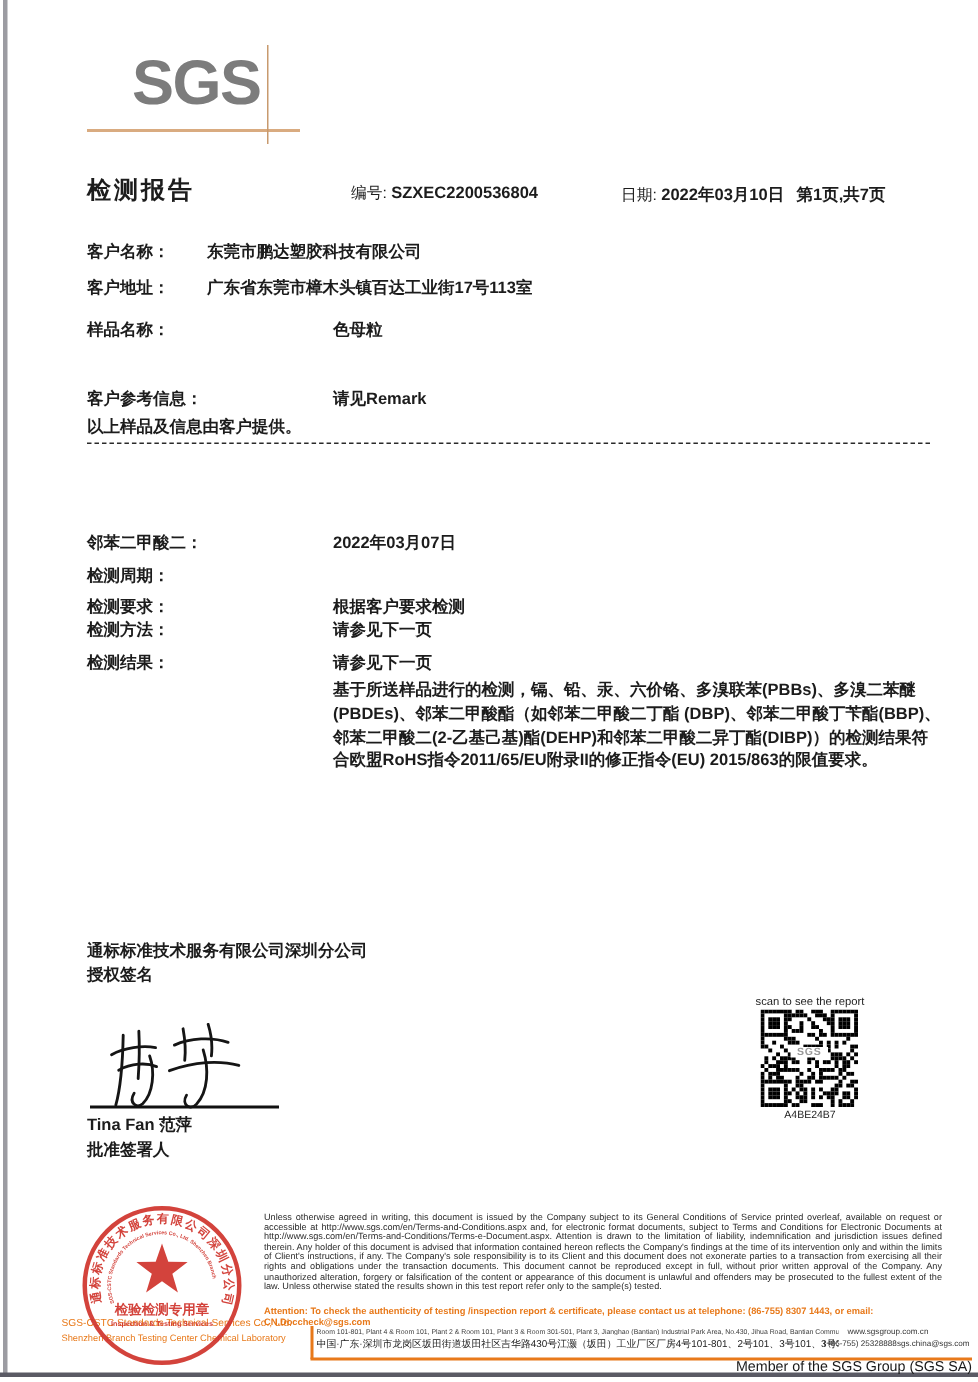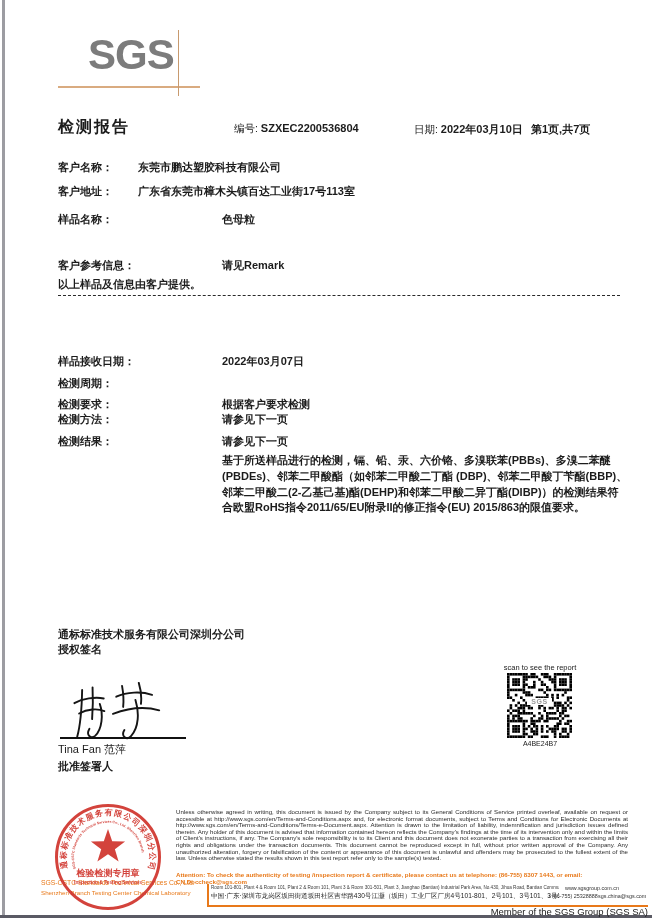--- a/index.html
+++ b/index.html
@@ -28,21 +28,21 @@
   .val1{position:absolute;left:138px;font-size:11px;font-weight:600;text-align:right;}
   .val2{position:absolute;left:222px;font-size:11px;font-weight:600;}
   .note{left:58px;font-size:11px;font-weight:700;}
   .dashline{left:58px;top:295px;width:562px;border-top:1.5px dashed #2a2a2a;height:0;}
   .conclusion{left:222px;top:453px;width:406px;font-size:11px;font-weight:600;line-height:15.8px;margin:0;}
   
   .sig-company{left:58px;top:627px;font-size:11px;font-weight:600;line-height:15px;}
   .sig-auth{left:58px;top:642px;font-size:11px;font-weight:600;}
   .sig-svg{left:68px;top:682px;}
   .sig-rule{left:60px;top:737px;width:126px;height:1.5px;background:#111;}
-  .sig-name{left:58px;top:742px;font-size:11px;font-weight:400;}
+  .sig-name{left:58px;top:742px;font-size:11px;font-weight:700;}
   .sig-role{left:58px;top:759px;font-size:11px;font-weight:600;}
   
   .qr-caption{left:500px;top:663px;width:80px;text-align:center;font-size:7.5px;color:#222;}
   .qr-box{left:507px;top:673px;width:65px;height:65px;}
   .qr-center{left:527px;top:698px;width:25px;text-align:center;background:#fff;color:#999;
              font-size:7px;font-weight:700;letter-spacing:.5px;}
   .qr-code-text{left:500px;top:740px;width:80px;text-align:center;font-size:7px;color:#222;}
   
   .org1{left:41px;top:879px;font-size:6.8px;color:#e8791a;white-space:nowrap;}
   .org2{left:41px;top:889px;font-size:6.2px;color:#e8791a;white-space:nowrap;}
@@ -100,21 +100,21 @@
   </div>
   <div class="abs row" style="top:258px">
     <span class="lbl">客户参考信息：</span>
     <span class="val2">请见Remark</span>
   </div>
   <div class="abs note" style="top:277px">以上样品及信息由客户提供。</div>
 
   <div class="abs dashline"></div>
 
   <div class="abs row" style="top:354px">
-    <span class="lbl">样品接收日期：</span>
+    <span class="lbl">邻苯二甲酸二：</span>
     <span class="val2">2022年03月07日</span>
   </div>
   <div class="abs row" style="top:376px">
     <span class="lbl">检测周期：</span>
   </div>
   <div class="abs row" style="top:397px">
     <span class="lbl">检测要求：</span>
     <span class="val2">根据客户要求检测</span>
   </div>
   <div class="abs row" style="top:412px">

